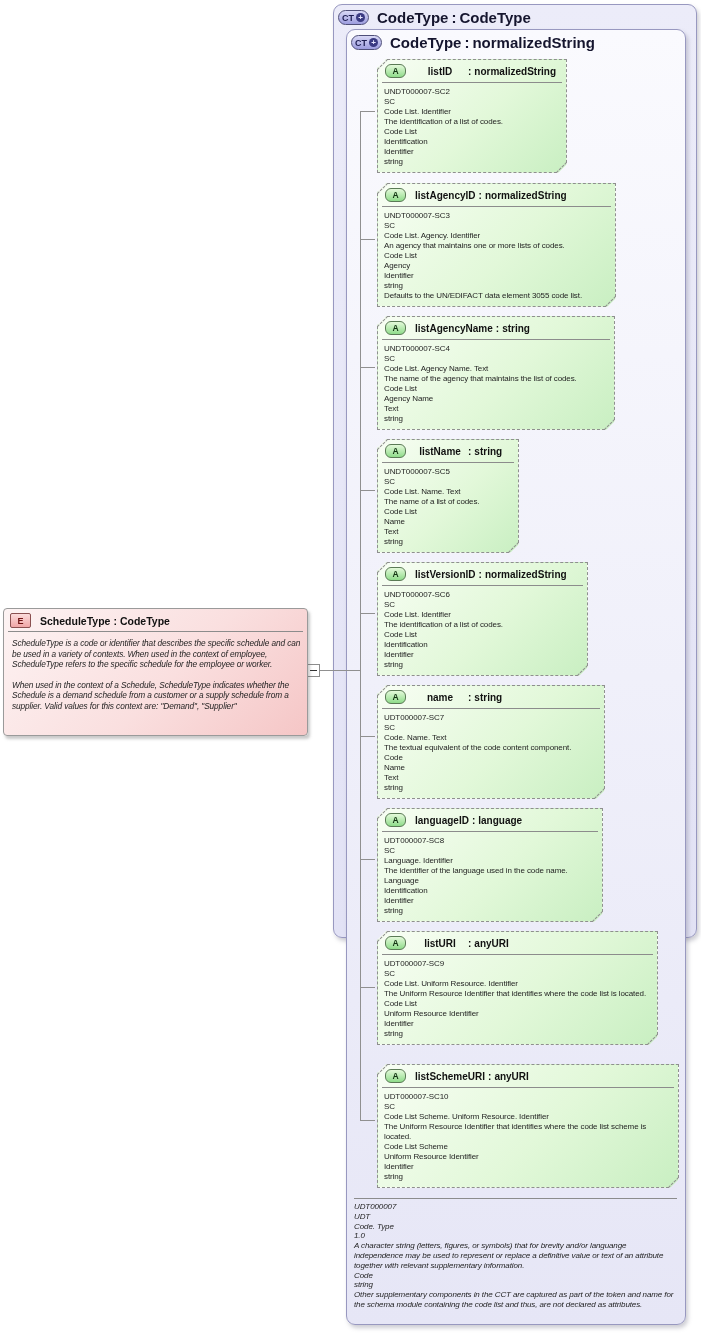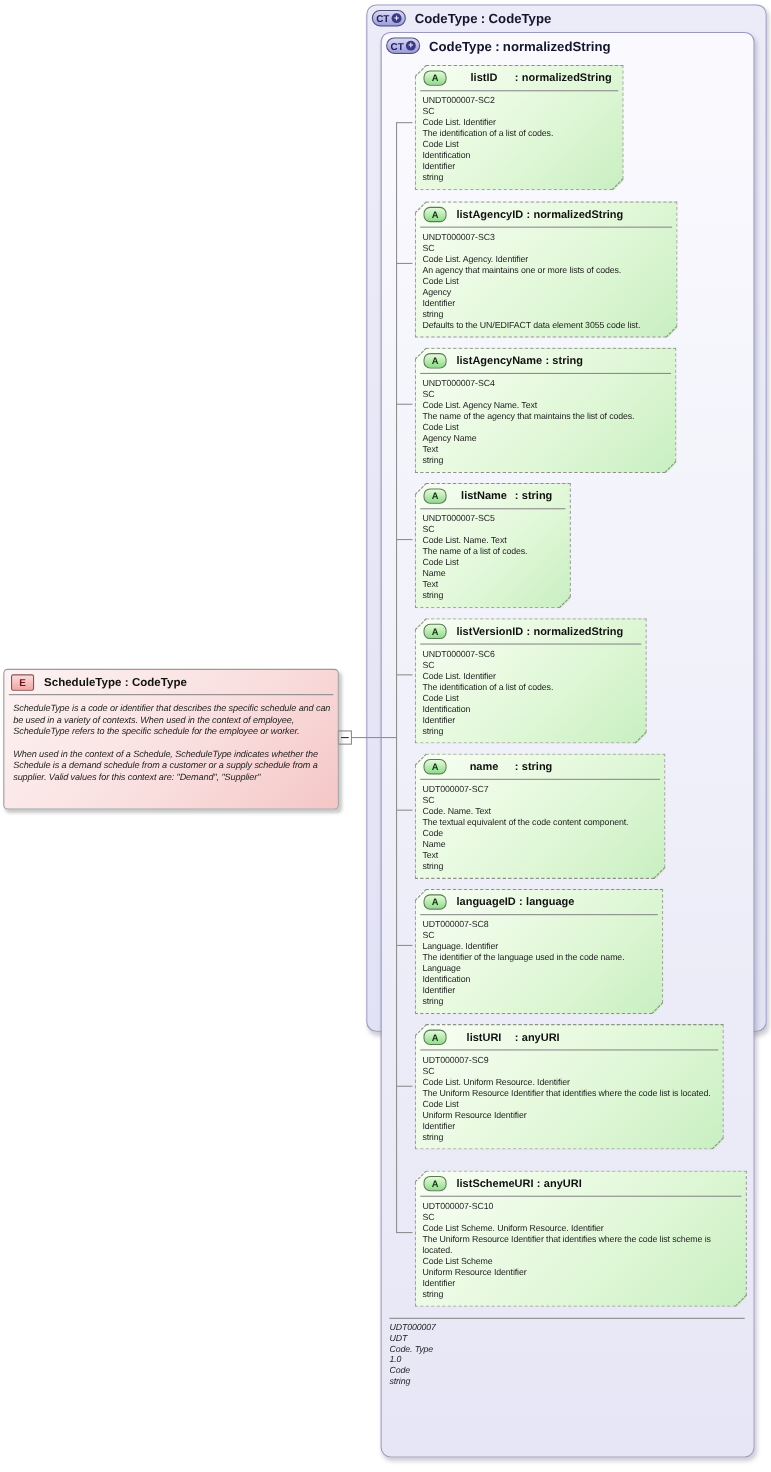--- a/index.html
+++ b/index.html
@@ -18,21 +18,21 @@
     box-sizing:border-box;
   }
   .ct-outer { left:333px; top:4px; width:364px; height:934px;
     background:linear-gradient(180deg,#ECECF9 0%,#E2E2F5 100%); }
   .ct-inner { left:12px; top:24px; width:340px; height:1296px;
     background:linear-gradient(180deg,#FAFAFE 0%,#E6E6F6 100%); }
   .ct-header {
     display:flex; align-items:center; gap:8px;
     padding:4px 4px 2px 4px; white-space:nowrap;
   }
-  .ct-title { font-size:12px; font-weight:bold; color:#15152E; }
+  .ct-title { font-size:15px; font-weight:bold; color:#15152E; }
   .colon { margin:0 3px; font-weight:bold; }
 
   
   .badge-ct {
     display:inline-flex; align-items:center; justify-content:center; gap:2px;
     min-width:28px; height:15px; padding:0 3px;
     border:1px solid #4F4F79; border-radius:8px;
     background:linear-gradient(180deg,#D9D9F6 0%,#9C9CDE 100%);
     font-size:9px; font-weight:bold; color:#1E1E52;
     box-sizing:border-box; flex:0 0 auto;
@@ -326,22 +326,24 @@
           <div>string</div>
         </div>
     </div>
 
     <div class="doc-sep"></div>
     <div class="doc-block">
         <div>UDT000007</div>
         <div>UDT</div>
         <div>Code. Type</div>
         <div>1.0</div>
+        <div>A character string (letters, figures, or symbols) that for brevity and/or languange independence may be used to represent or replace a definitive value or text of an attribute together with relevant supplementary information.</div>
         <div>Code</div>
         <div>string</div>
+        <div>Other supplementary components in the CCT are captured as part of the token and name for the schema module containing the code list and thus, are not declared as attributes.</div>
       </div>
   </div>
 </div>
 
 <div class="conn" style="left:360px; top:111px; width:1px; height:1010px;"></div>
 <div class="conn" style="left:360px; top:111px;  width:15px; height:1px;"></div>
 <div class="conn" style="left:360px; top:239px;  width:15px; height:1px;"></div>
 <div class="conn" style="left:360px; top:367px;  width:15px; height:1px;"></div>
 <div class="conn" style="left:360px; top:490px;  width:15px; height:1px;"></div>
 <div class="conn" style="left:360px; top:613px;  width:15px; height:1px;"></div>

